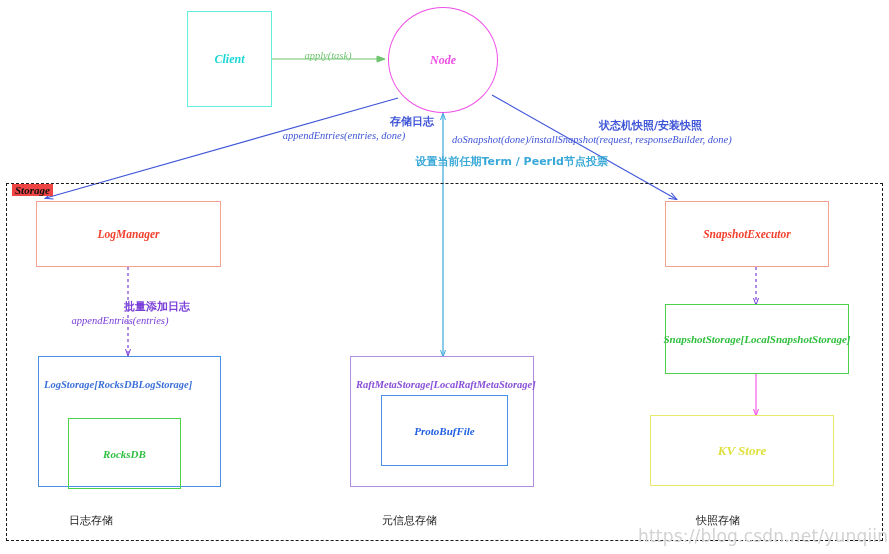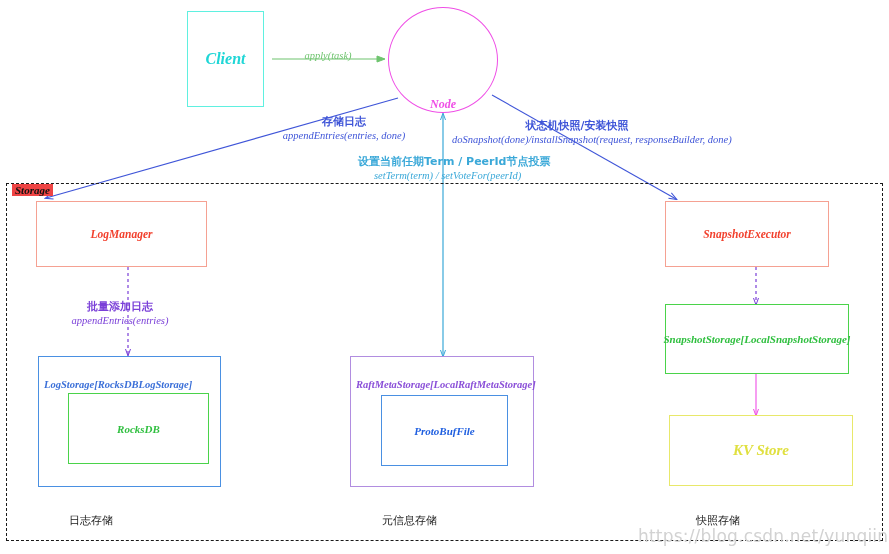--- a/index.html
+++ b/index.html
@@ -46,20 +46,21 @@
     position: absolute;
     text-align: center;
     line-height: 1.25;
     white-space: nowrap;
   }
   .edge-label .cn {
     font-family: "DejaVu Sans", sans-serif;
     font-weight: bold;
     font-size: 11px;
     display: block;
+    text-align: right;
   }
   .edge-label .en {
     font-family: "Liberation Serif", serif;
     font-style: italic;
     font-size: 10.5px;
     display: block;
   }
   .storage-frame {
     position: absolute;
     box-sizing: border-box;
@@ -90,21 +91,21 @@
     font-size: 17px;
     color: #d2d2d2;
     white-space: nowrap;
     letter-spacing: 0.2px;
   }
   .circle-node {
     position: absolute;
     box-sizing: border-box;
     border-radius: 50%;
     display: flex;
-    align-items: flex-end;
+    align-items: center;
     justify-content: center;
     font-style: italic;
     font-weight: bold;
   }
 </style>
 </head>
 <body>
 
 <div id="canvas">
 
@@ -141,70 +142,69 @@
     <line x1="128" y1="267" x2="128" y2="355" stroke="#7a3fd8" stroke-width="1.2" stroke-dasharray="3,3" marker-end="url(#ah-purple)"></line>
 
     <line x1="756" y1="267" x2="756" y2="304" stroke="#7a3fd8" stroke-width="1.2" stroke-dasharray="3,3" marker-end="url(#ah-purple)"></line>
 
     <line x1="756" y1="374" x2="756" y2="415" stroke="#ef4ee6" stroke-width="1.1" marker-end="url(#ah-magenta)"></line>
   </svg>
 
   <div class="storage-frame" style="left:6px; top:183px; width:877px; height:358px;"></div>
   <div class="storage-title" style="left:12px; top:184px;">Storage</div>
 
-  <div class="node-box" style="left:187px; top:11px; width:77px; height:96px; border:1.6px solid #5ff0e0; color:#1fd6d6; font-size:16px;">
+  <div class="node-box" style="left:187px; top:11px; width:85px; height:96px; border:1.6px solid #5ff0e0; color:#1fd6d6; font-size:12px;">
     <span>Client</span>
   </div>
 
   <div class="circle-node" style="left:388px; top:7px; width:110px; height:106px; border:1.6px solid #ef4ee6; color:#ef4ee6; font-size:12px;">
     <span>Node</span>
   </div>
 
-  <div class="node-box" style="left:36px; top:201px; width:171px; height:66px; border:1.8px solid #f5a192; color:#f2412e; font-size:11.5px;">
+  <div class="node-box" style="left:36px; top:201px; width:185px; height:66px; border:1.8px solid #f5a192; color:#f2412e; font-size:11.5px;">
     <span>LogManager</span>
   </div>
 
   <div class="node-box" style="left:665px; top:201px; width:164px; height:66px; border:1.8px solid #f5a192; color:#f2412e; font-size:11.5px;">
     <span>SnapshotExecutor</span>
   </div>
 
   <div class="node-box" style="left:38px; top:356px; width:183px; height:131px; border:1.6px solid #4a90e2;"></div>
   <div class="corner-label" style="left:44px; top:361px; color:#3a6fd8; font-size:10.5px;">LogStorage[RocksDBLogStorage]</div>
 
-  <div class="node-box" style="left:68px; top:393px; width:141px; height:71px; border:1.4px solid #4ad34a; color:#2fbf3f; font-size:11px;">
+  <div class="node-box" style="left:68px; top:418px; width:113px; height:71px; border:1.4px solid #4ad34a; color:#2fbf3f; font-size:11px;">
     <span>RocksDB</span>
   </div>
 
   <div class="node-box" style="left:350px; top:356px; width:184px; height:131px; border:1.8px solid #b18de0;"></div>
   <div class="corner-label" style="left:356px; top:361px; color:#8a4fd8; font-size:10.5px;">RaftMetaStorage[LocalRaftMetaStorage]</div>
 
   <div class="node-box" style="left:665px; top:304px; width:184px; height:70px; border:1.5px solid #4ad34a; color:#2fbf3f; font-size:11px;">
     <span>SnapshotStorage[LocalSnapshotStorage]</span>
   </div>
 
   <div class="node-box" style="left:381px; top:395px; width:127px; height:71px; border:1.4px solid #4a90e2; color:#1f5fe0; font-size:11px;">
     <span>ProtoBufFile</span>
   </div>
 
-  <div class="node-box" style="left:669px; top:415px; width:184px; height:71px; border:1.6px solid #e8e86a; color:#e0e040; font-size:15px;">
+  <div class="node-box" style="left:650px; top:415px; width:184px; height:71px; border:1.6px solid #e8e86a; color:#e0e040; font-size:13px;">
     <span>KV Store</span>
   </div>
 
   <div class="edge-label" style="left:276px; top:49px; width:104px; color:#6fc46f;">
     <span class="en">apply(task)</span>
   </div>
 
   <div class="edge-label" style="left:254px; top:115px; width:180px; color:#3f55d8;">
     <span class="cn">存储日志</span>
     <span class="en">appendEntries(entries, done)</span>
   </div>
 
   <div class="edge-label" style="left:358px; top:155px; width:250px; color:#3aa8d8; text-align:left;">
     <span class="cn">设置当前任期Term / PeerId节点投票</span>
-    <span class="en" style="padding-left:16px;">setTerm(term) / setVoteFor(peerId)</span>
   </div>
 
   <div class="edge-label" style="left:452px; top:119px; width:250px; color:#3f55d8;">
     <span class="cn">状态机快照/安装快照</span>
     <span class="en">doSnapshot(done)/installSnapshot(request, responseBuilder, done)</span>
   </div>
 
   <div class="edge-label" style="left:50px; top:300px; width:140px; color:#7a3fd8;">
     <span class="cn">批量添加日志</span>
     <span class="en">appendEntries(entries)</span>

